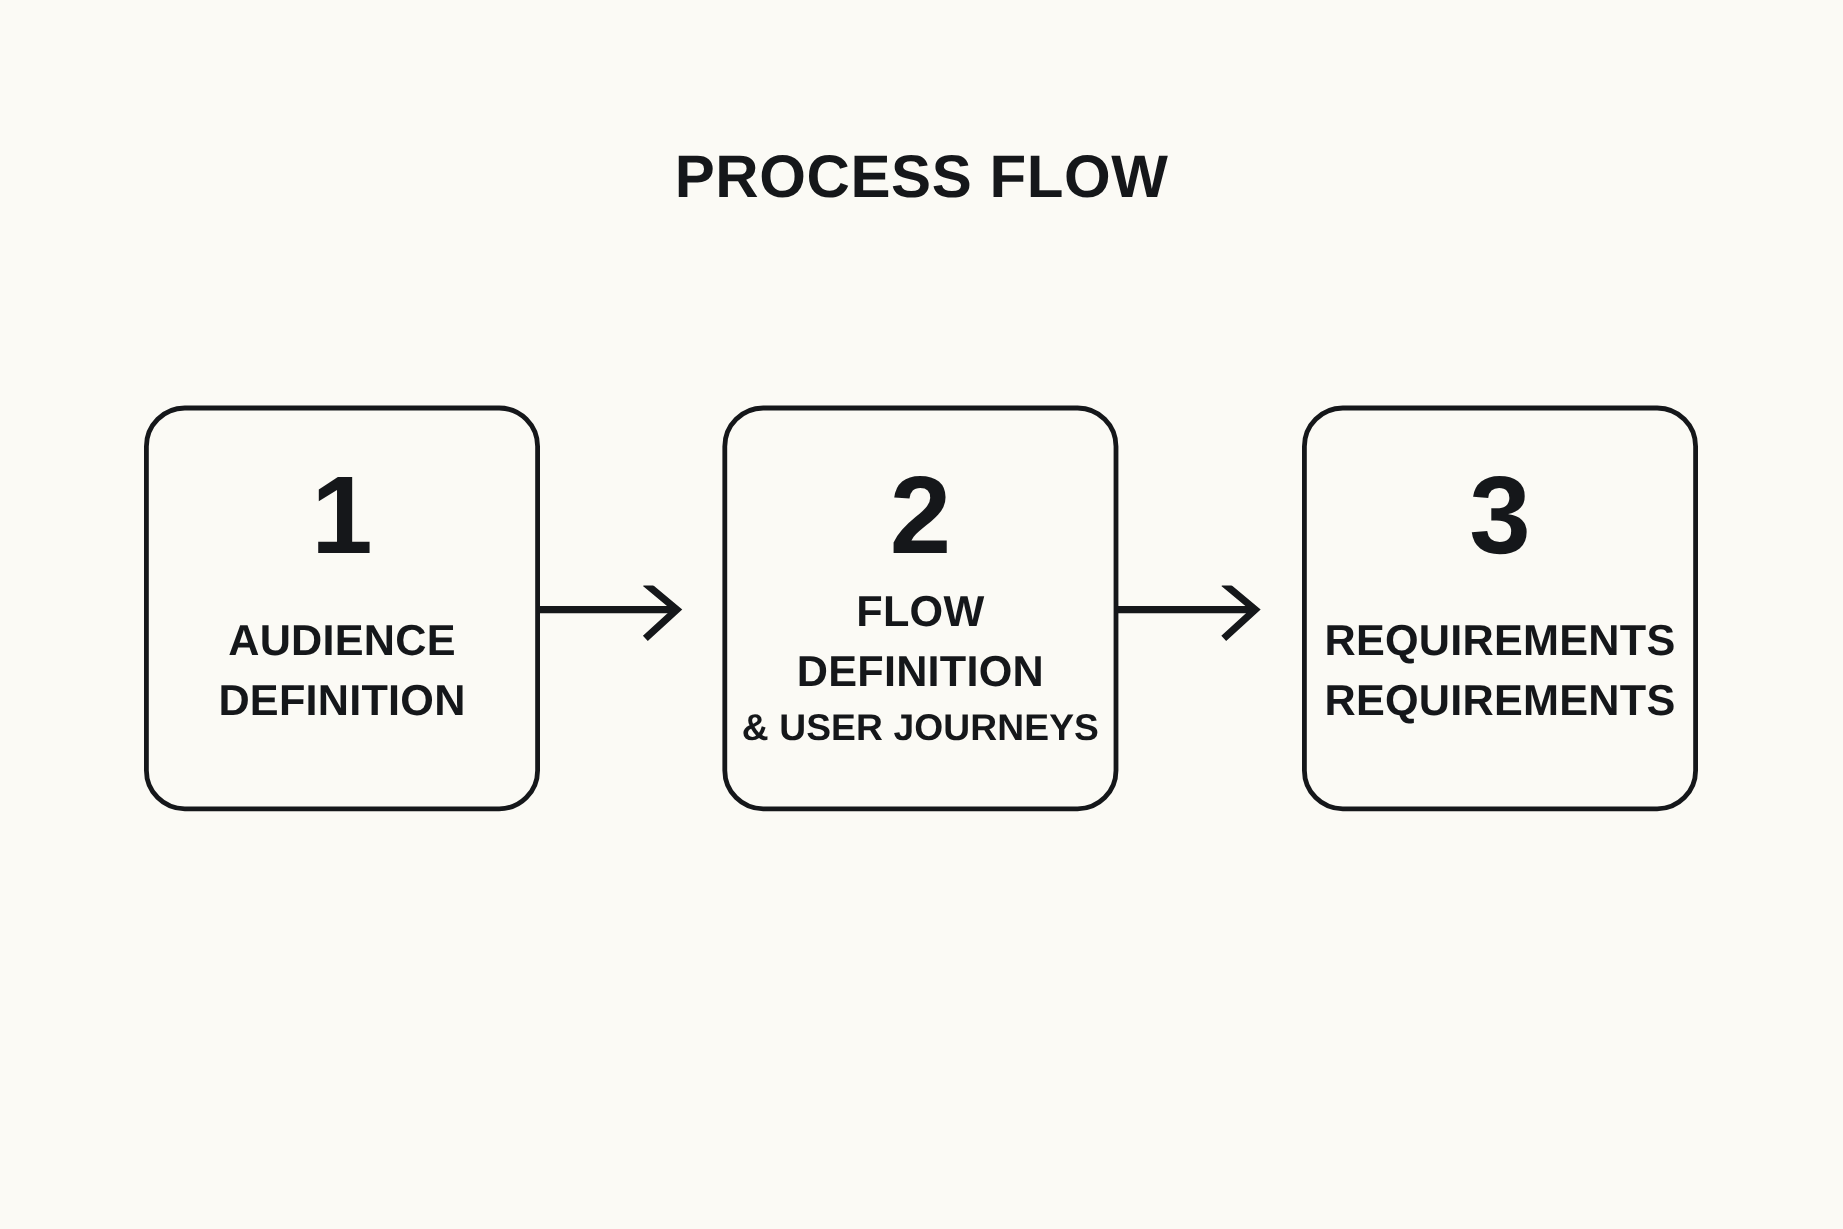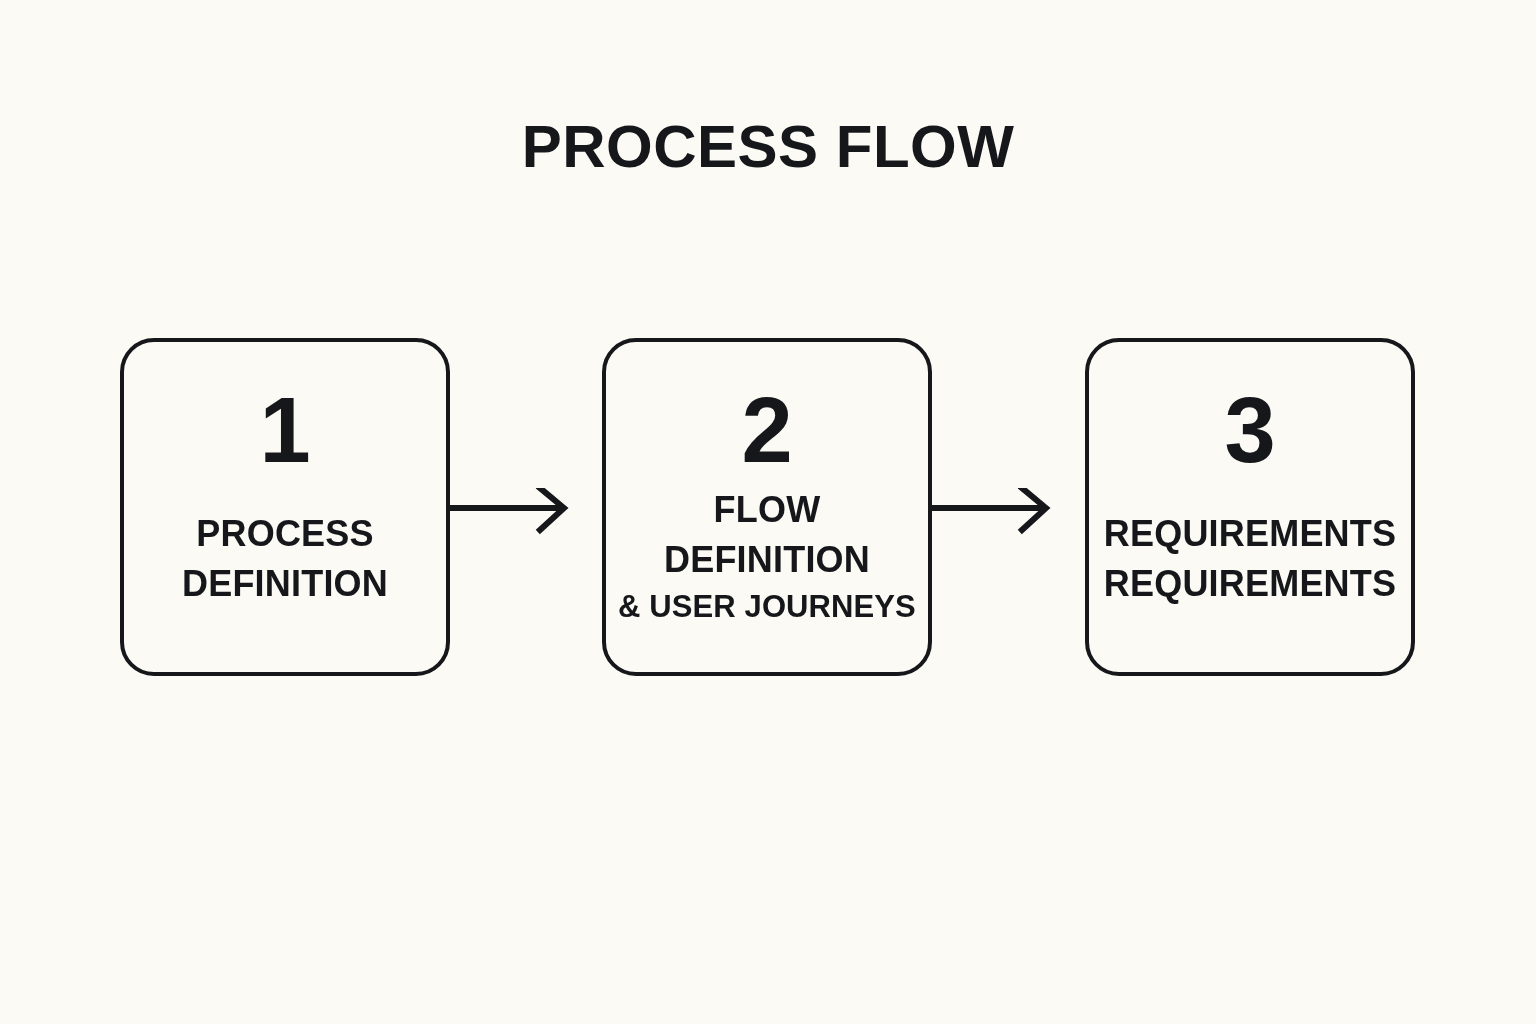--- a/index.html
+++ b/index.html
@@ -23,21 +23,21 @@
     background: #fbfaf5;
   }
 
   
   .page-title {
     position: absolute;
     left: 0;
     top: 106px;
     width: 1536px;
     text-align: center;
-    font-size: 60px;
+    font-size: 50px;
     line-height: 82px;
     font-weight: 700;
     letter-spacing: 0.5px;
     color: #15171a;
     white-space: nowrap;
   }
 
   
   .flow-row {
     position: absolute;
@@ -115,21 +115,21 @@
 
 <div class="canvas">
 
   <div class="page-title">PROCESS FLOW</div>
 
   <div class="flow-row">
 
     <div class="step-box s1">
       <div class="step-number">1</div>
       <div class="step-label">
-        <span class="ln">PROCESS</span>
+        <span class="ln">AUDIENCE</span>
         <span class="ln">DEFINITION</span>
       </div>
     </div>
 
     <div class="arrow a1">
       <svg viewBox="0 0 124 60" xmlns="http://www.w3.org/2000/svg">
         <line x1="0" y1="20" x2="112" y2="20" stroke="#15171A" stroke-width="6" stroke-linecap="butt"></line>
         <polyline points="92,0 116,20 92,42" fill="none" stroke="#15171A" stroke-width="6" stroke-linecap="square" stroke-linejoin="miter"></polyline>
       </svg>
     </div>

